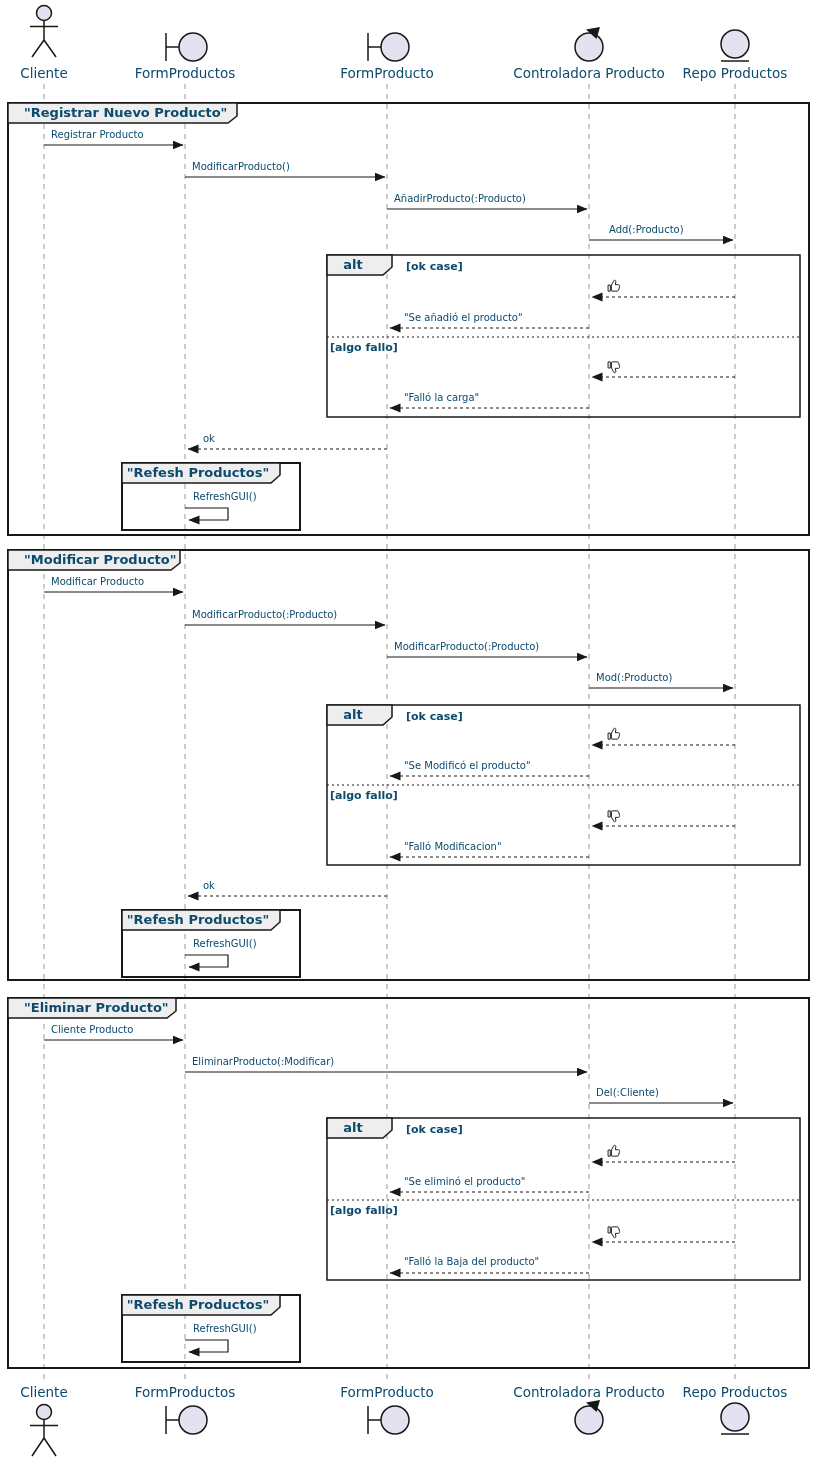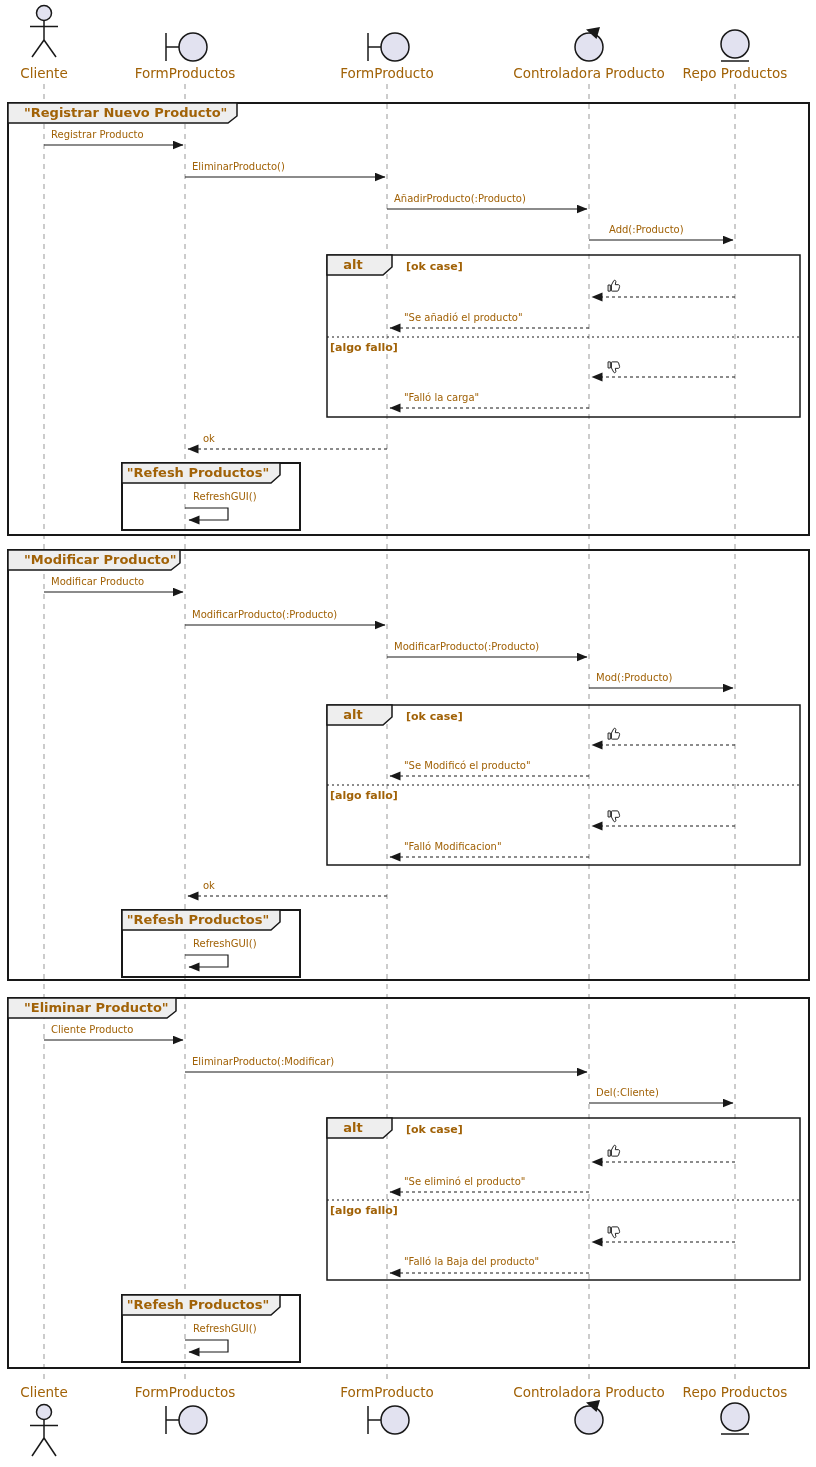--- a/index.html
+++ b/index.html
@@ -1,17 +1,17 @@
 <!DOCTYPE html>
 <html><head>
 <meta charset="utf-8">
 <style>
   html,body{margin:0;padding:0;background:#fff;}
   #stage{position:relative;width:816px;height:1467px;background:#fff;overflow:hidden;
-         font-family:"DejaVu Sans","Liberation Sans",sans-serif;color:#a16207;}
+         font-family:"DejaVu Sans","Liberation Sans",sans-serif;color:#0c4a6e;}
   #gfx{position:absolute;left:0;top:0;z-index:1;}
   .lbl{position:absolute;z-index:2;white-space:nowrap;font-size:10px;line-height:15px;}
   .plabel{position:absolute;z-index:2;white-space:nowrap;font-size:13.5px;transform:translateX(-50%);}
   .ftitle{font-weight:bold;font-size:13px;}
   .alt-kw{font-weight:bold;font-size:13px;transform:translateX(-50%);}
   .guard{font-weight:bold;font-size:11px;}
   .rtitle{font-weight:bold;font-size:13px;transform:translateX(-50%);}
 </style>
 </head>
 <body>
@@ -189,21 +189,21 @@
 <span class="plabel" style="left:735px;top:65px">Repo Productos</span>
 
 <span class="plabel" style="left:44px;top:1384px">Cliente</span>
 <span class="plabel" style="left:185px;top:1384px">FormProductos</span>
 <span class="plabel" style="left:387px;top:1384px">FormProducto</span>
 <span class="plabel" style="left:589px;top:1384px">Controladora Producto</span>
 <span class="plabel" style="left:735px;top:1384px">Repo Productos</span>
 
 <span class="lbl ftitle" style="left:24px;top:105px">"Registrar Nuevo Producto"</span>
 <span class="lbl" style="left:51px;top:127px">Registrar Producto</span>
-<span class="lbl" style="left:192px;top:159px">EliminarProducto()</span>
+<span class="lbl" style="left:192px;top:159px">ModificarProducto()</span>
 <span class="lbl" style="left:394px;top:191px">AñadirProducto(:Producto)</span>
 <span class="lbl" style="left:609px;top:222px">Add(:Producto)</span>
 <span class="lbl alt-kw" style="left:353px;top:257px">alt</span>
 <span class="lbl guard" style="left:406px;top:259px">[ok case]</span>
 <span class="lbl" style="left:404px;top:310px">"Se añadió el producto"</span>
 <span class="lbl guard" style="left:330px;top:340px">[algo fallo]</span>
 <span class="lbl" style="left:404px;top:390px">"Falló la carga"</span>
 <span class="lbl" style="left:203px;top:431px">ok</span>
 <span class="lbl rtitle" style="left:198px;top:465px">"Refesh Productos"</span>
 <span class="lbl" style="left:193px;top:489px">RefreshGUI()</span>

